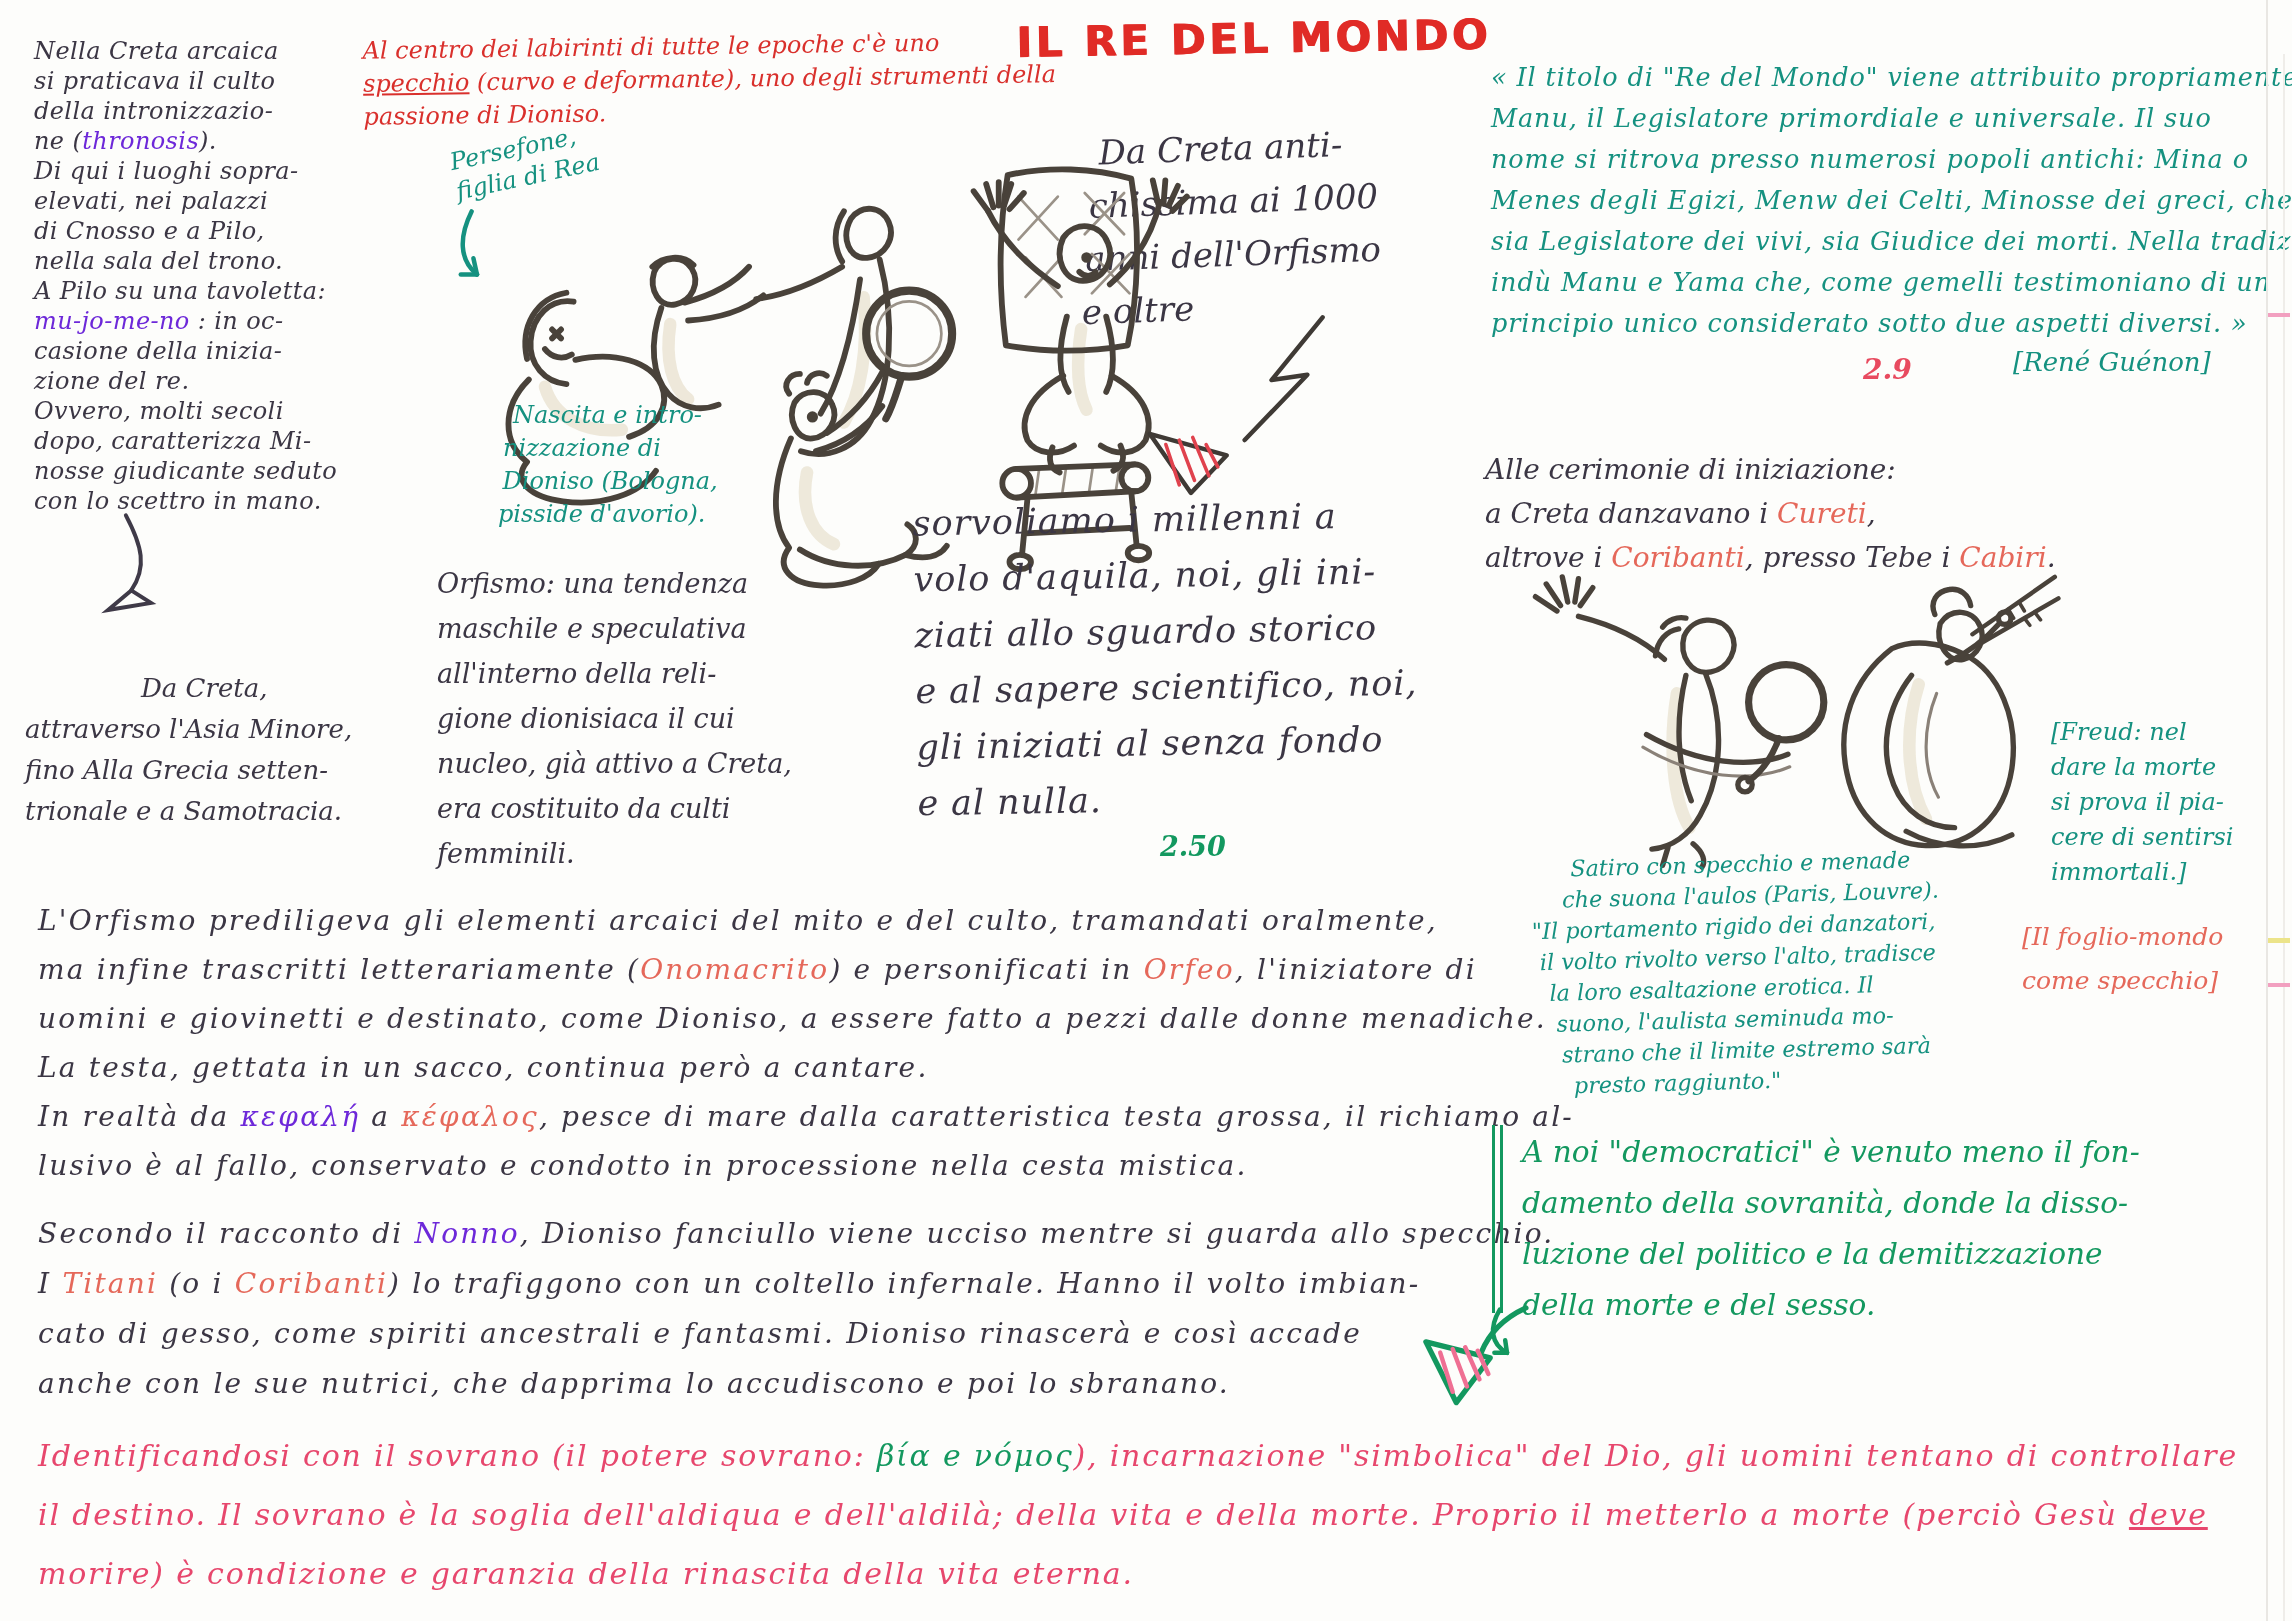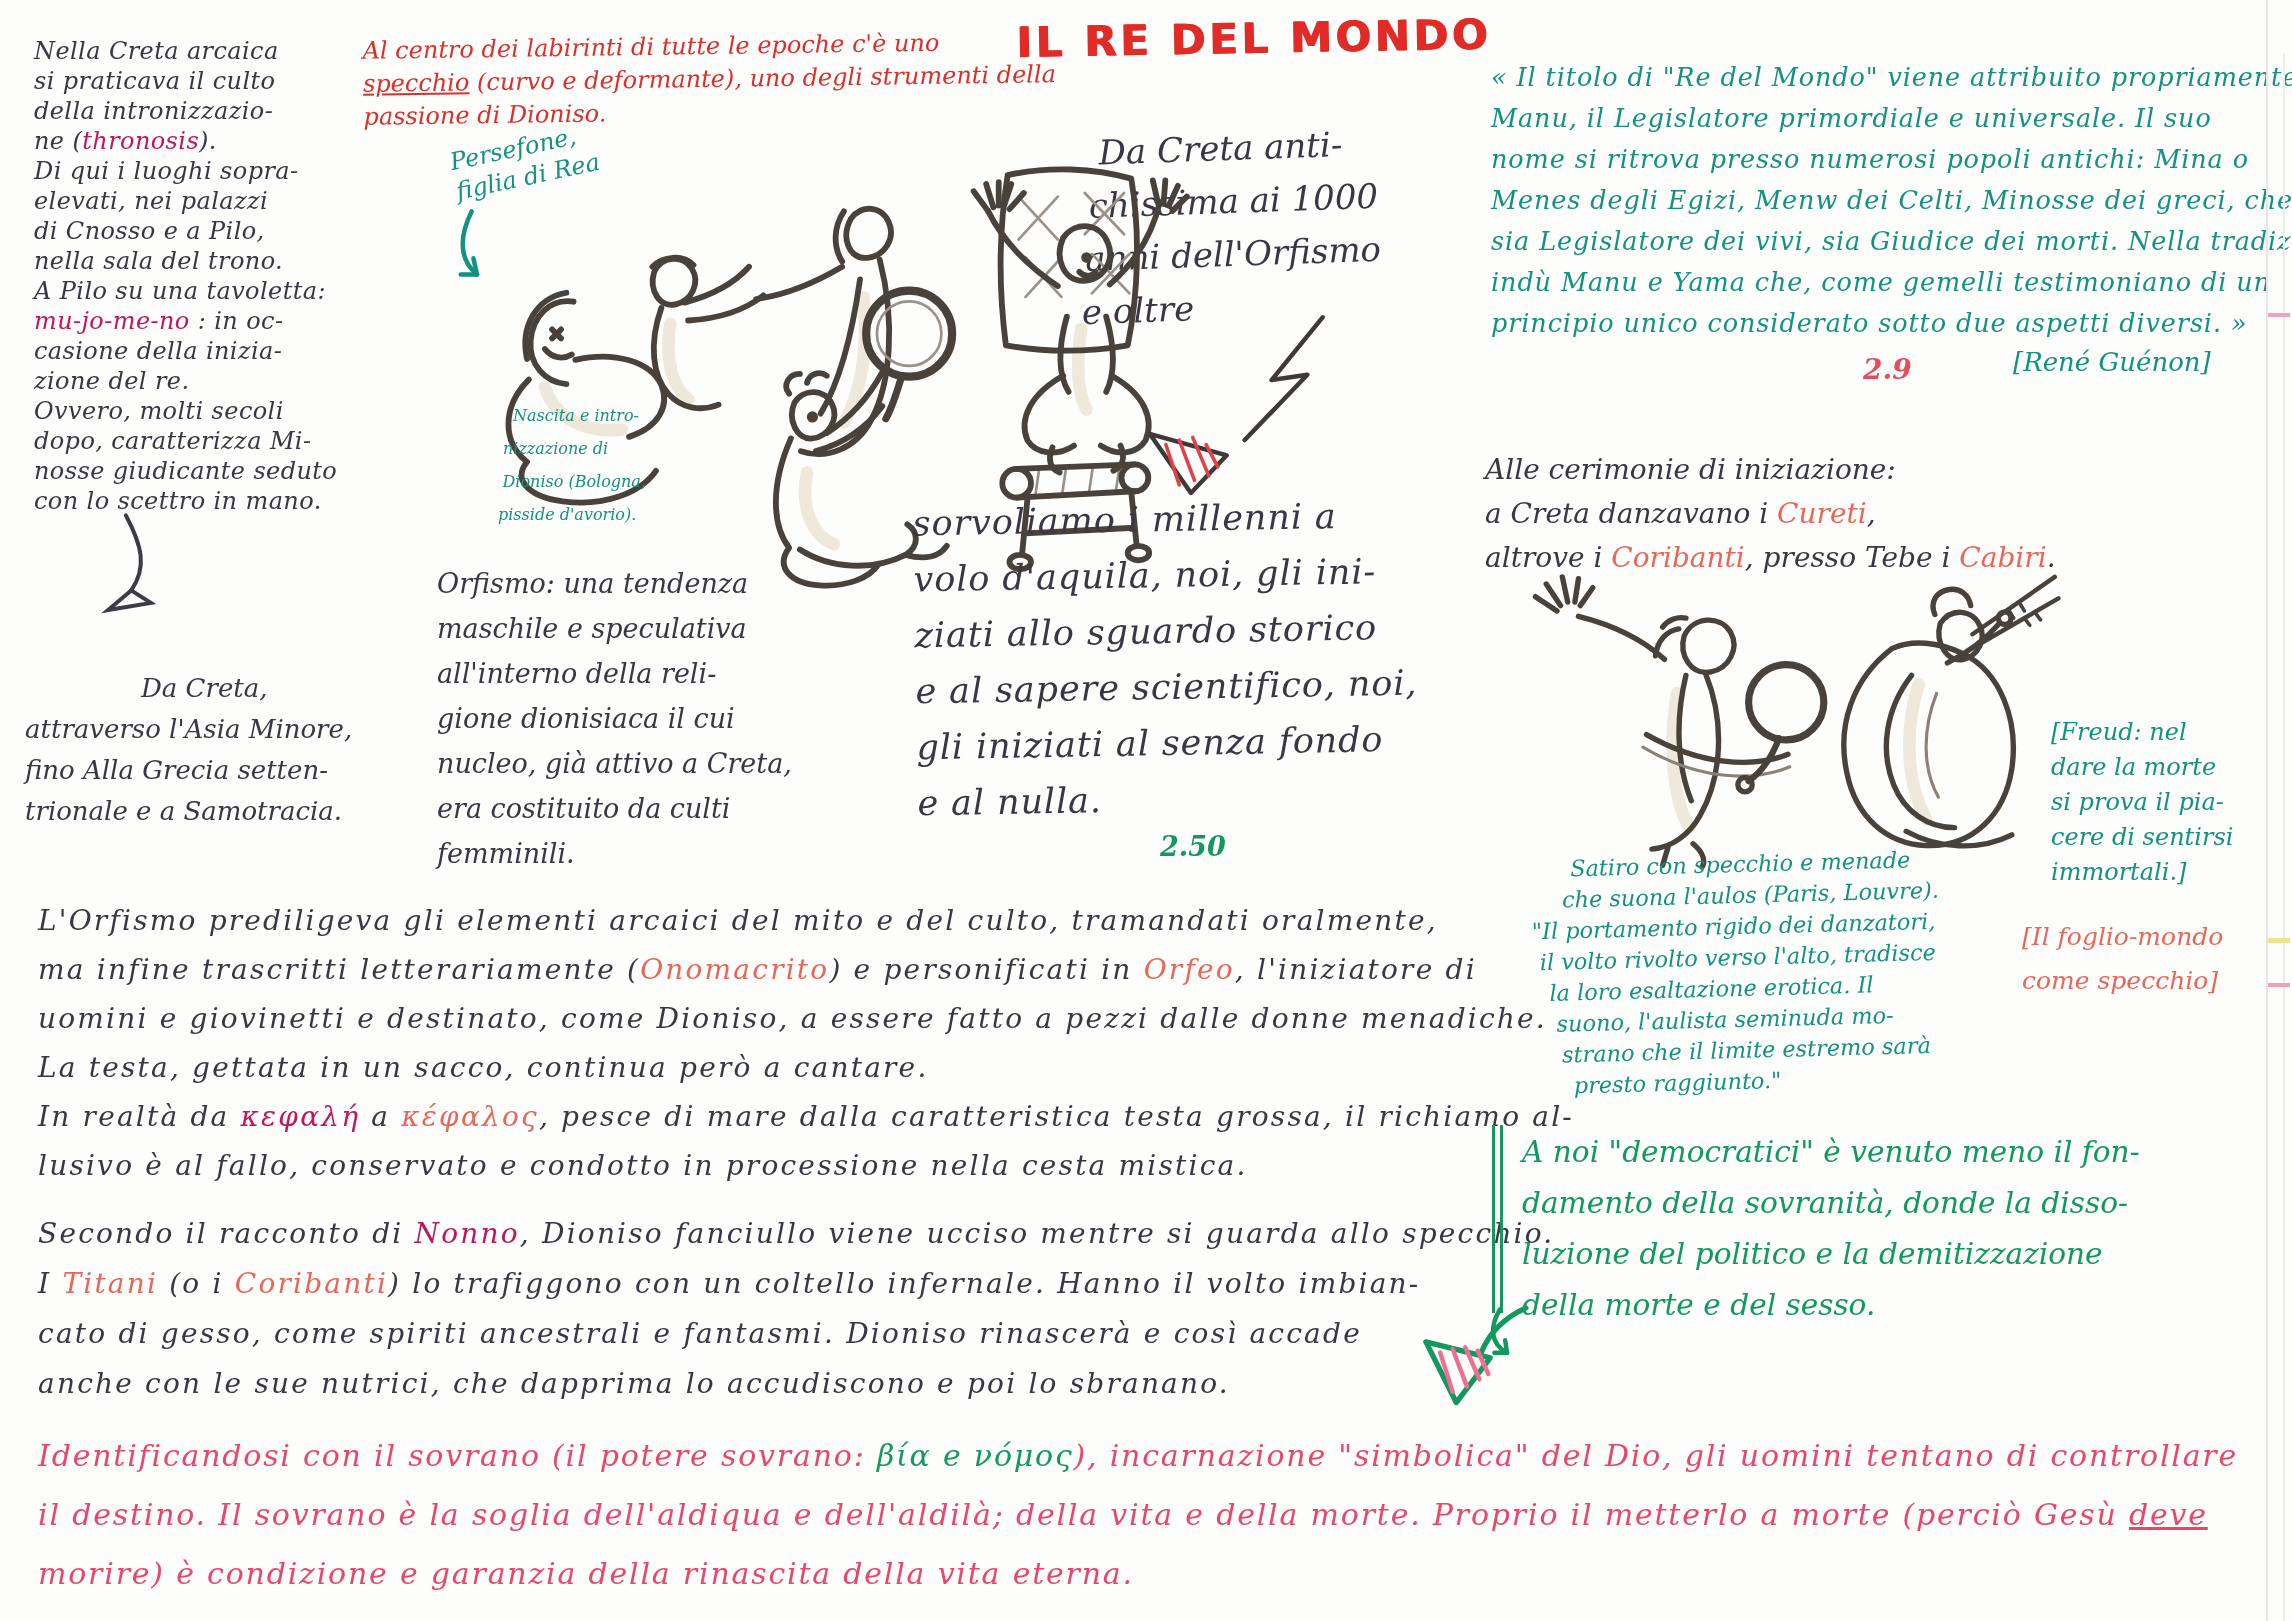--- a/index.html
+++ b/index.html
@@ -3,33 +3,33 @@
 <meta charset="utf-8">
 <style>
   html,body{margin:0;padding:0;}
   .page{position:relative;width:2293px;height:1622px;background:#fdfdfb;overflow:hidden;
         font-family:"DejaVu Serif",serif;font-style:italic;}
   .blk{position:absolute;}
   .hl{white-space:nowrap;}
   
   .c-ink{color:#3b3644;} .c-red{color:#d9302c;} .c-teal{color:#159180;}
   .c-green{color:#13985f;} .c-pink{color:#e7476d;} .c-redl{color:#e5685a;}
-  span.red{color:#be185d;} span.redl{color:#e5685a;}
+  span.red{color:#6d28d9;} span.redl{color:#e5685a;}
   span.green{color:#13985f;}
   span.u{text-decoration:underline;}
   
   #title{left:1016px;top:14.3px;font-size:42px;font-weight:bold;color:#e02b26;
          font-family:"DejaVu Sans",sans-serif;font-style:normal;letter-spacing:3.6px;
          transform:rotate(-1deg);text-shadow:1.3px 0 0 currentColor;}
   #left-col{left:34px;top:36px;font-size:24px;line-height:30px;letter-spacing:0.4px;}
   #left-col2{left:25px;top:668px;font-size:26px;line-height:41px;}
   #red-note{left:363px;top:30px;font-size:24px;line-height:33px;transform:rotate(-0.8deg);}
   #persefone{left:452px;top:133px;font-size:24px;line-height:29.6px;transform:rotate(-12deg);}
   #da-creta{left:1079px;top:122px;font-size:34px;line-height:53px;transform:rotate(-2deg);}
-  #birth-cap{left:498px;top:399px;font-size:16px;line-height:33px;}
+  #birth-cap{left:498px;top:399px;font-size:24px;line-height:33px;}
   #orfismo-def{left:437px;top:561px;font-size:27px;line-height:45px;}
   #sorvoliamo{left:915px;top:491px;font-size:35px;line-height:56px;transform:rotate(-1deg);letter-spacing:0.9px;}
   #ref250{left:1160px;top:831px;font-size:27px;font-weight:bold;color:#13985f;}
   #guenon{left:1491px;top:57px;font-size:25.5px;line-height:41px;letter-spacing:0.9px;}
   #ref29{left:1863px;top:353px;font-size:28px;font-weight:bold;color:#e84a5f;}
   #guenon-attr{left:2013px;top:347px;font-size:26px;color:#159180;}
   #cerimonie{left:1485px;top:448px;font-size:28px;line-height:44px;}
   #satiro-cap{left:1533px;top:849px;font-size:22.4px;line-height:31px;transform:rotate(-1.5deg);}
   #freud{left:2051px;top:715px;font-size:24px;line-height:35px;}
   #foglio{left:2022px;top:915px;font-size:25px;line-height:44px;}

